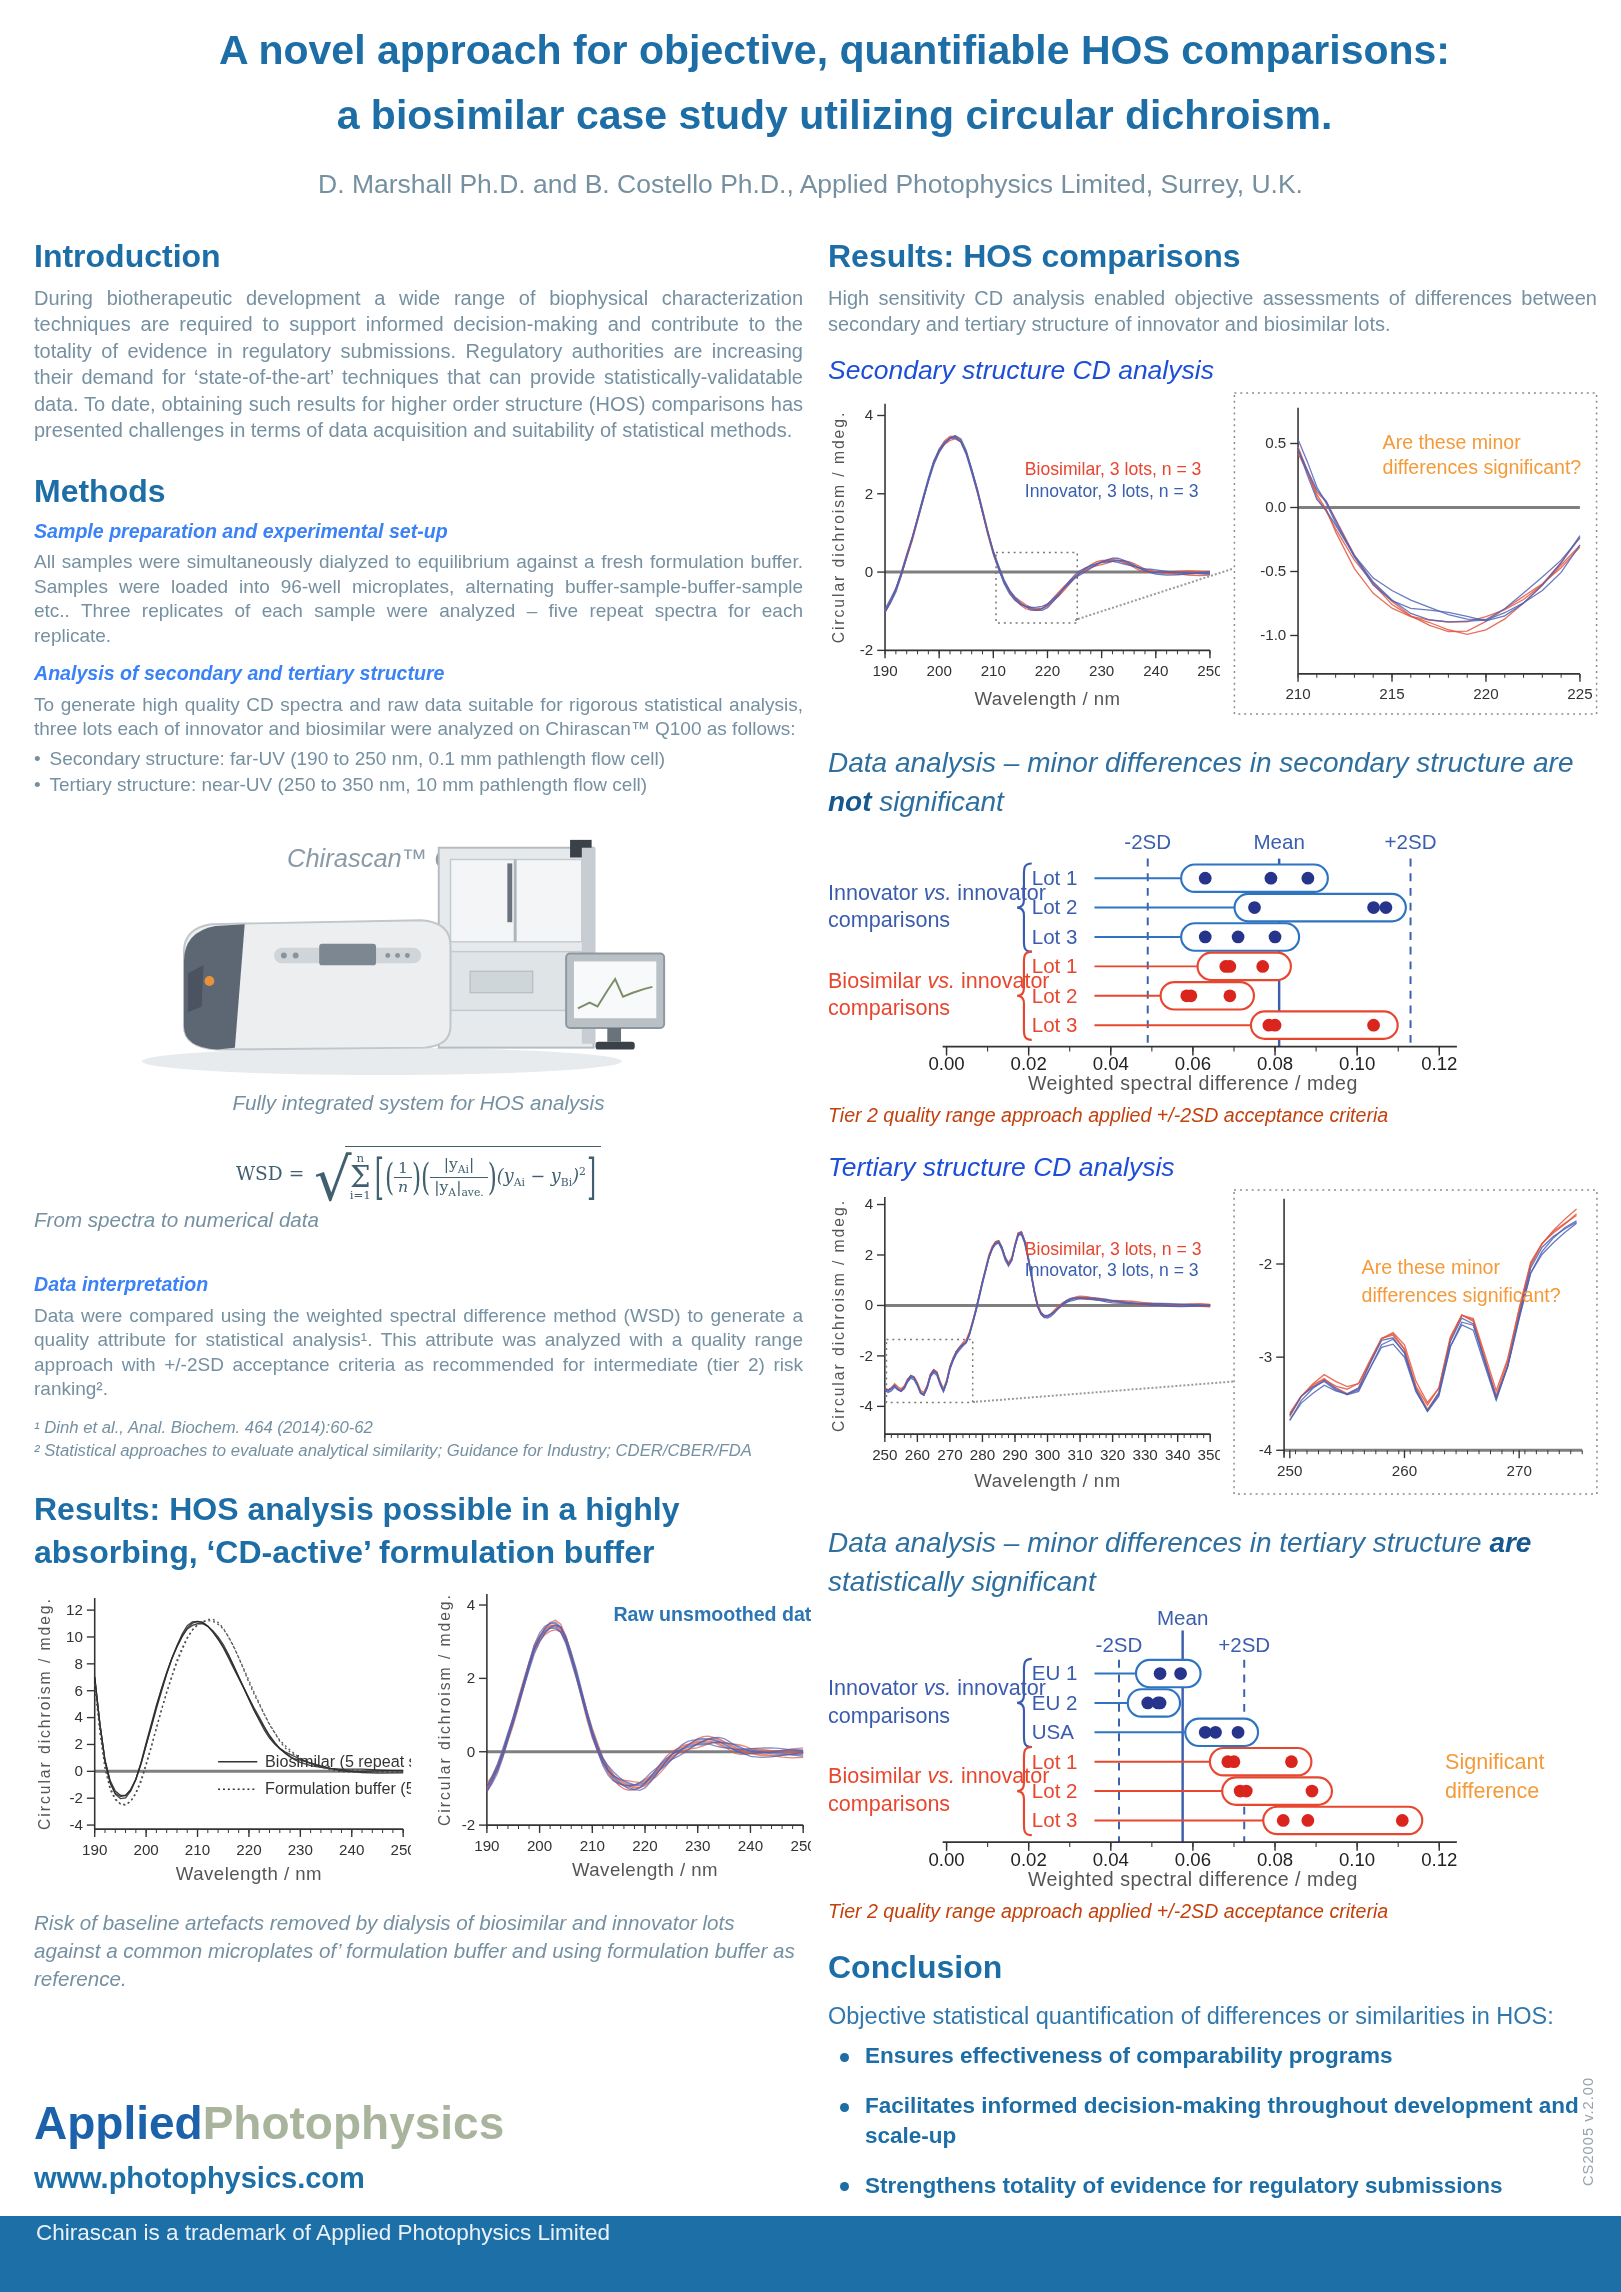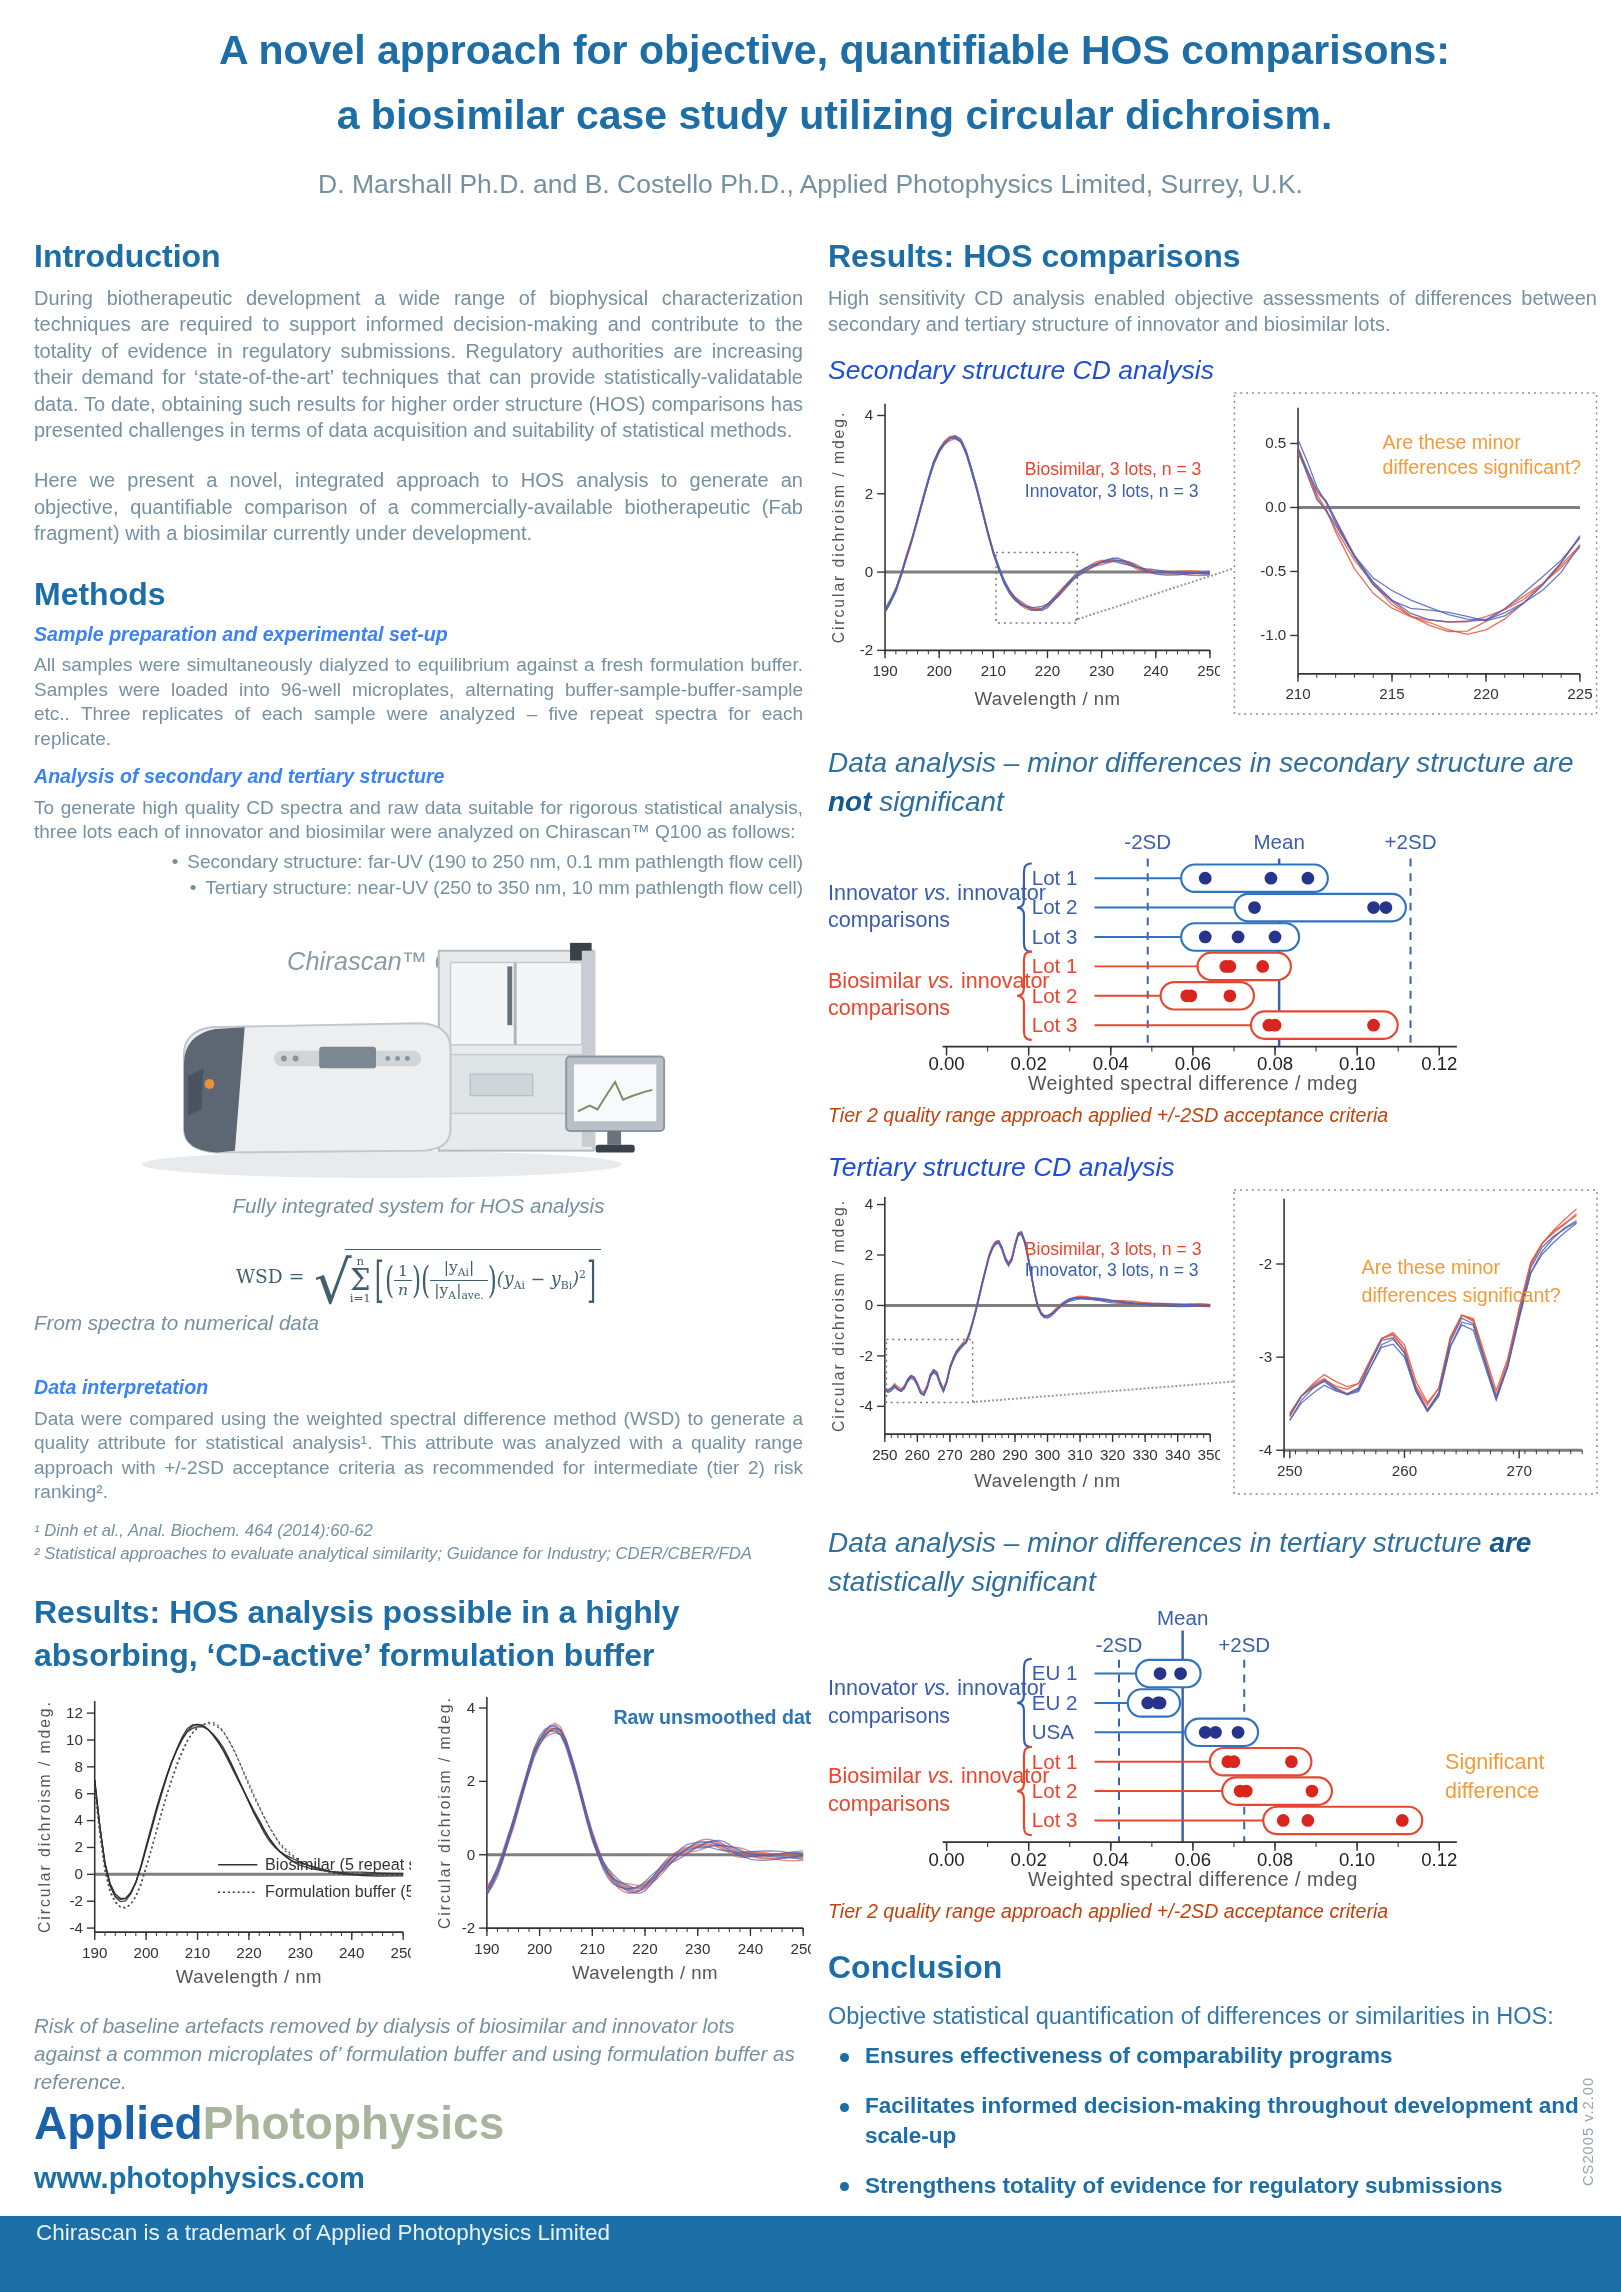--- a/index.html
+++ b/index.html
@@ -10,21 +10,21 @@
   .hdr h1{margin:0;font-size:41px;line-height:65px;font-weight:bold;color:#1d6ea6;padding-left:48px;}
   .hdr .authors{margin-top:21.6px;font-size:26.5px;color:#7590a1;}
   
   .col{position:absolute;width:769px;}
   .col.left{left:34px;top:238px;}
   .col.right{left:828px;top:238px;}
   h2.sec{margin:0 0 9.8px 0;font-size:32px;font-weight:bold;color:#1d6ea6;}
   p.body{margin:0 0 23.5px 0;font-size:20px;line-height:26.5px;color:#7590a1;text-align:justify;}
   .subhead{font-size:19.6px;font-weight:bold;font-style:italic;color:#3b82f6;margin:3.9px 0 7.8px 0;}
   p.small{margin:0 0 13.7px 0;font-size:19px;line-height:24.5px;color:#7590a1;text-align:justify;}
-  ul.dash{margin:0 0 0 0;padding:0;list-style:none;text-align:right;}
+  ul.dash{margin:0 0 0 0;padding:0;list-style:none;}
   ul.dash li{font-size:19px;line-height:26.5px;color:#7590a1;}
   ul.dash li::before{content:"•";margin-right:8.8px;}
   .fn{font-size:16.7px;font-style:italic;color:#7590a1;line-height:23.5px;margin:0;}
   .caption{font-size:20.6px;font-style:italic;color:#7590a1;text-align:left;line-height:28px;}
   .capcenter{text-align:left;}
   
   .instrument{position:relative;height:294px;margin-top:27.4px;}
   .instrument .label{position:absolute;left:253px;top:17.6px;font-size:25.5px;font-style:italic;color:#8a9aa6;}
   .instrument .caption{position:absolute;left:0;top:263px;width:100%;text-align:center;}
   
@@ -79,21 +79,20 @@
     <h1>
       <span>A novel approach for objective, quantifiable HOS comparisons:</span><br>
       <span>a biosimilar case study utilizing circular dichroism.</span>
     </h1>
     <div class="authors">D. Marshall Ph.D. and B. Costello Ph.D., Applied Photophysics Limited, Surrey, U.K.</div>
   </div>
 
   <div class="col left">
     <h2 class="sec">Introduction</h2>
     <p class="body">During biotherapeutic development a wide range of biophysical characterization techniques are required to support informed decision-making and contribute to the totality of evidence in regulatory submissions. Regulatory authorities are increasing their demand for ‘state-of-the-art’ techniques that can provide statistically-validatable data. To date, obtaining such results for higher order structure (HOS) comparisons has presented challenges in terms of data acquisition and suitability of statistical methods.</p>
-    <p class="body">Here we present a novel, integrated approach to HOS analysis to generate an objective, quantifiable comparison of a commercially-available biotherapeutic (Fab fragment) with a biosimilar currently under development.</p>
 
     <h2 class="sec" style="margin-top:29px">Methods</h2>
     <div class="subhead">Sample preparation and experimental set-up</div>
     <p class="small">All samples were simultaneously dialyzed to equilibrium against a fresh formulation buffer. Samples were loaded into 96-well microplates, alternating buffer-sample-buffer-sample etc.. Three replicates of each sample were analyzed – five repeat spectra for each replicate.</p>
     <div class="subhead">Analysis of secondary and tertiary structure</div>
     <p class="small" style="margin-bottom:3.9px">To generate high quality CD spectra and raw data suitable for rigorous statistical analysis, three lots each of innovator and biosimilar were analyzed on Chirascan™ Q100 as follows:</p>
     <ul class="dash">
       <li>Secondary structure: far-UV (190 to 250 nm, 0.1 mm pathlength flow cell)</li>
       <li>Tertiary structure: near-UV (250 to 350 nm, 10 mm pathlength flow cell)</li>
     </ul>

